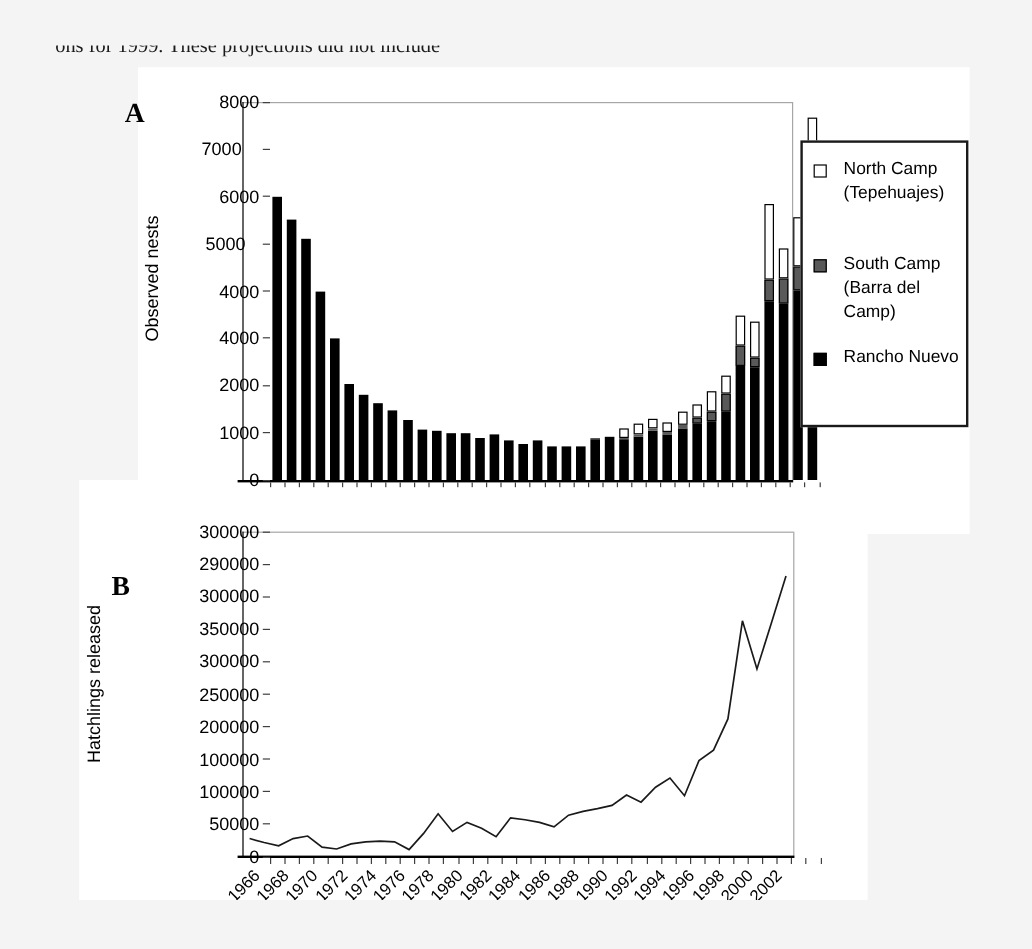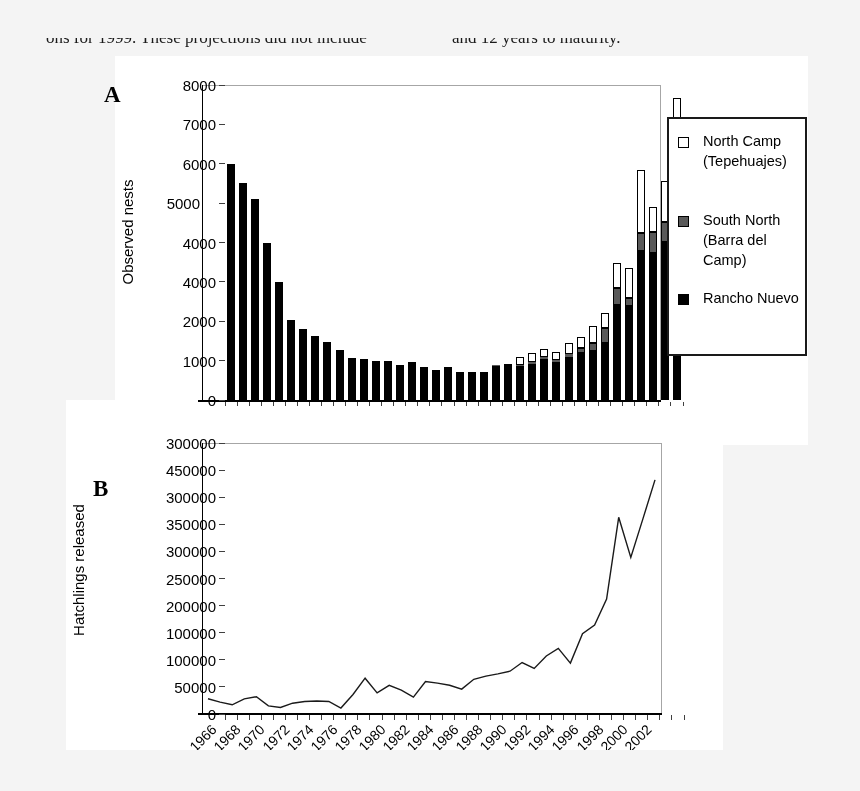--- a/index.html
+++ b/index.html
@@ -20,21 +20,20 @@
   .legend-lines{position:absolute;left:25px;top:-3px;font-size:14.5px;line-height:20px;white-space:nowrap;}
   svg{display:block;overflow:visible;}
 </style>
 </head>
 <body>
 
 <div class="stage">
 
   <div class="abs" style="left:0;top:38px;width:860px;height:14px;overflow:hidden;">
     <div class="toptext" style="left:46px;">ons for 1999. These projections did not include</div>
-    <div class="toptext" style="left:452px;">and 12 years to maturity.</div>
   </div>
 
   <div class="panel" style="left:115px;top:56px;width:693px;height:389px;"></div>
   <div class="panel" style="left:66px;top:400px;width:657px;height:350px;"></div>
 
   <div class="abs panel-letter" style="left:104px;top:82px;">A</div>
   <div class="abs axis-title" style="left:18px;top:223px;transform:rotate(-90deg);">Observed nests</div>
 
   <div class="abs hline" style="left:202px;top:85px;width:458px;background:#a6a6a6;"></div>
   <div class="abs vline" style="left:660px;top:85px;height:315px;background:#a6a6a6;"></div>
@@ -88,23 +87,23 @@
       <div style="position: absolute; left: 587.184px; top: 402px; width: 1px; height: 4px; background: rgb(64, 64, 64);"></div>
       <div style="position: absolute; left: 599.237px; top: 402px; width: 1px; height: 4px; background: rgb(64, 64, 64);"></div>
       <div style="position: absolute; left: 611.289px; top: 402px; width: 1px; height: 4px; background: rgb(64, 64, 64);"></div>
       <div style="position: absolute; left: 623.342px; top: 402px; width: 1px; height: 4px; background: rgb(64, 64, 64);"></div>
       <div style="position: absolute; left: 635.395px; top: 402px; width: 1px; height: 4px; background: rgb(64, 64, 64);"></div>
       <div style="position: absolute; left: 647.447px; top: 402px; width: 1px; height: 4px; background: rgb(64, 64, 64);"></div>
       <div style="position: absolute; left: 659.5px; top: 402px; width: 1px; height: 4px; background: rgb(64, 64, 64);"></div>
     </div>
   <div class="abs" id="a-ylabels">
       <div style="position: absolute; left: 133px; top: 77px; width: 60px; text-align: right; font-size: 15px;">8000</div>
-      <div style="position: absolute; left: 133px; top: 116.375px; width: 60px; text-align: right; font-size: 15px;">7000</div>
+      <div style="position: absolute; left: 145px; top: 116.375px; width: 60px; font-size: 15px;">7000</div>
       <div style="position: absolute; left: 133px; top: 155.75px; width: 60px; text-align: right; font-size: 15px;">6000</div>
-      <div style="position: absolute; left: 117px; top: 195.125px; width: 60px; text-align: right; font-size: 15px;">5000</div>
+      <div style="position: absolute; left: 135px; top: 195.125px; width: 60px; text-align: center; font-size: 15px;">5000</div>
       <div style="position: absolute; left: 133px; top: 234.5px; width: 60px; text-align: right; font-size: 15px;">4000</div>
       <div style="position: absolute; left: 133px; top: 273.875px; width: 60px; text-align: right; font-size: 15px;">4000</div>
       <div style="position: absolute; left: 133px; top: 313.25px; width: 60px; text-align: right; font-size: 15px;">2000</div>
       <div style="position: absolute; left: 133px; top: 352.625px; width: 60px; text-align: right; font-size: 15px;">1000</div>
       <div style="position: absolute; left: 133px; top: 392px; width: 60px; text-align: right; font-size: 15px;">0</div>
     </div>
   <div class="abs" id="a-bars">
       <div class="bar-seg" style="position: absolute; left: 204.026px; top: 163.75px; width: 8px; height: 236.25px; background: rgb(0, 0, 0);"></div>
       <div class="bar-seg" style="position: absolute; left: 216.079px; top: 182.65px; width: 8px; height: 217.35px; background: rgb(0, 0, 0);"></div>
       <div class="bar-seg" style="position: absolute; left: 228.132px; top: 199.188px; width: 8px; height: 200.812px; background: rgb(0, 0, 0);"></div>
@@ -178,21 +177,21 @@
     <div class="legend-item" style="top:15px;">
       <span class="swatch" style="top: 3px; background: rgb(255, 255, 255);"></span>
       <div class="legend-lines">
         <div>North Camp</div>
         <div>(Tepehuajes)</div>
       </div>
     </div>
     <div class="legend-item" style="top:94px;">
       <span class="swatch" style="top: 3px; background: rgb(89, 89, 89);"></span>
       <div class="legend-lines">
-        <div>South North</div>
+        <div>South Camp</div>
         <div>(Barra del</div>
         <div>Camp)</div>
       </div>
     </div>
     <div class="legend-item" style="top:172px;">
       <span class="swatch" style="top: 3px; background: rgb(0, 0, 0);"></span>
       <div class="legend-lines">
         <div>Rancho Nuevo</div>
       </div>
     </div>
@@ -203,21 +202,21 @@
 
   <div class="abs hline" style="left:202px;top:443px;width:459px;background:#a6a6a6;"></div>
   <div class="abs vline" style="left:661px;top:443px;height:271px;background:#a6a6a6;"></div>
   <div class="abs vline" style="left:202px;top:443px;height:272px;background:#000;"></div>
   <div class="abs hline" style="left:198px;top:713px;width:464px;background:#000;height:2px;"></div>
 
   <div class="abs" id="b-yticks">
       <div style="position: absolute; left: 196px; top: 442.5px; width: 6px; height: 1px; background: rgb(64, 64, 64);"></div>
       <div style="position: absolute; left: 133px; top: 435px; width: 60px; text-align: right; font-size: 15px;">300000</div>
       <div style="position: absolute; left: 196px; top: 469.6px; width: 6px; height: 1px; background: rgb(64, 64, 64);"></div>
-      <div style="position: absolute; left: 133px; top: 462.1px; width: 60px; text-align: right; font-size: 15px;">450000</div>
+      <div style="position: absolute; left: 133px; top: 462.1px; width: 60px; text-align: right; font-size: 15px;">290000</div>
       <div style="position: absolute; left: 196px; top: 496.7px; width: 6px; height: 1px; background: rgb(64, 64, 64);"></div>
       <div style="position: absolute; left: 133px; top: 489.2px; width: 60px; text-align: right; font-size: 15px;">300000</div>
       <div style="position: absolute; left: 196px; top: 523.8px; width: 6px; height: 1px; background: rgb(64, 64, 64);"></div>
       <div style="position: absolute; left: 133px; top: 516.3px; width: 60px; text-align: right; font-size: 15px;">350000</div>
       <div style="position: absolute; left: 196px; top: 550.9px; width: 6px; height: 1px; background: rgb(64, 64, 64);"></div>
       <div style="position: absolute; left: 133px; top: 543.4px; width: 60px; text-align: right; font-size: 15px;">300000</div>
       <div style="position: absolute; left: 196px; top: 578px; width: 6px; height: 1px; background: rgb(64, 64, 64);"></div>
       <div style="position: absolute; left: 133px; top: 570.5px; width: 60px; text-align: right; font-size: 15px;">250000</div>
       <div style="position: absolute; left: 196px; top: 605.1px; width: 6px; height: 1px; background: rgb(64, 64, 64);"></div>
       <div style="position: absolute; left: 133px; top: 597.6px; width: 60px; text-align: right; font-size: 15px;">200000</div>

